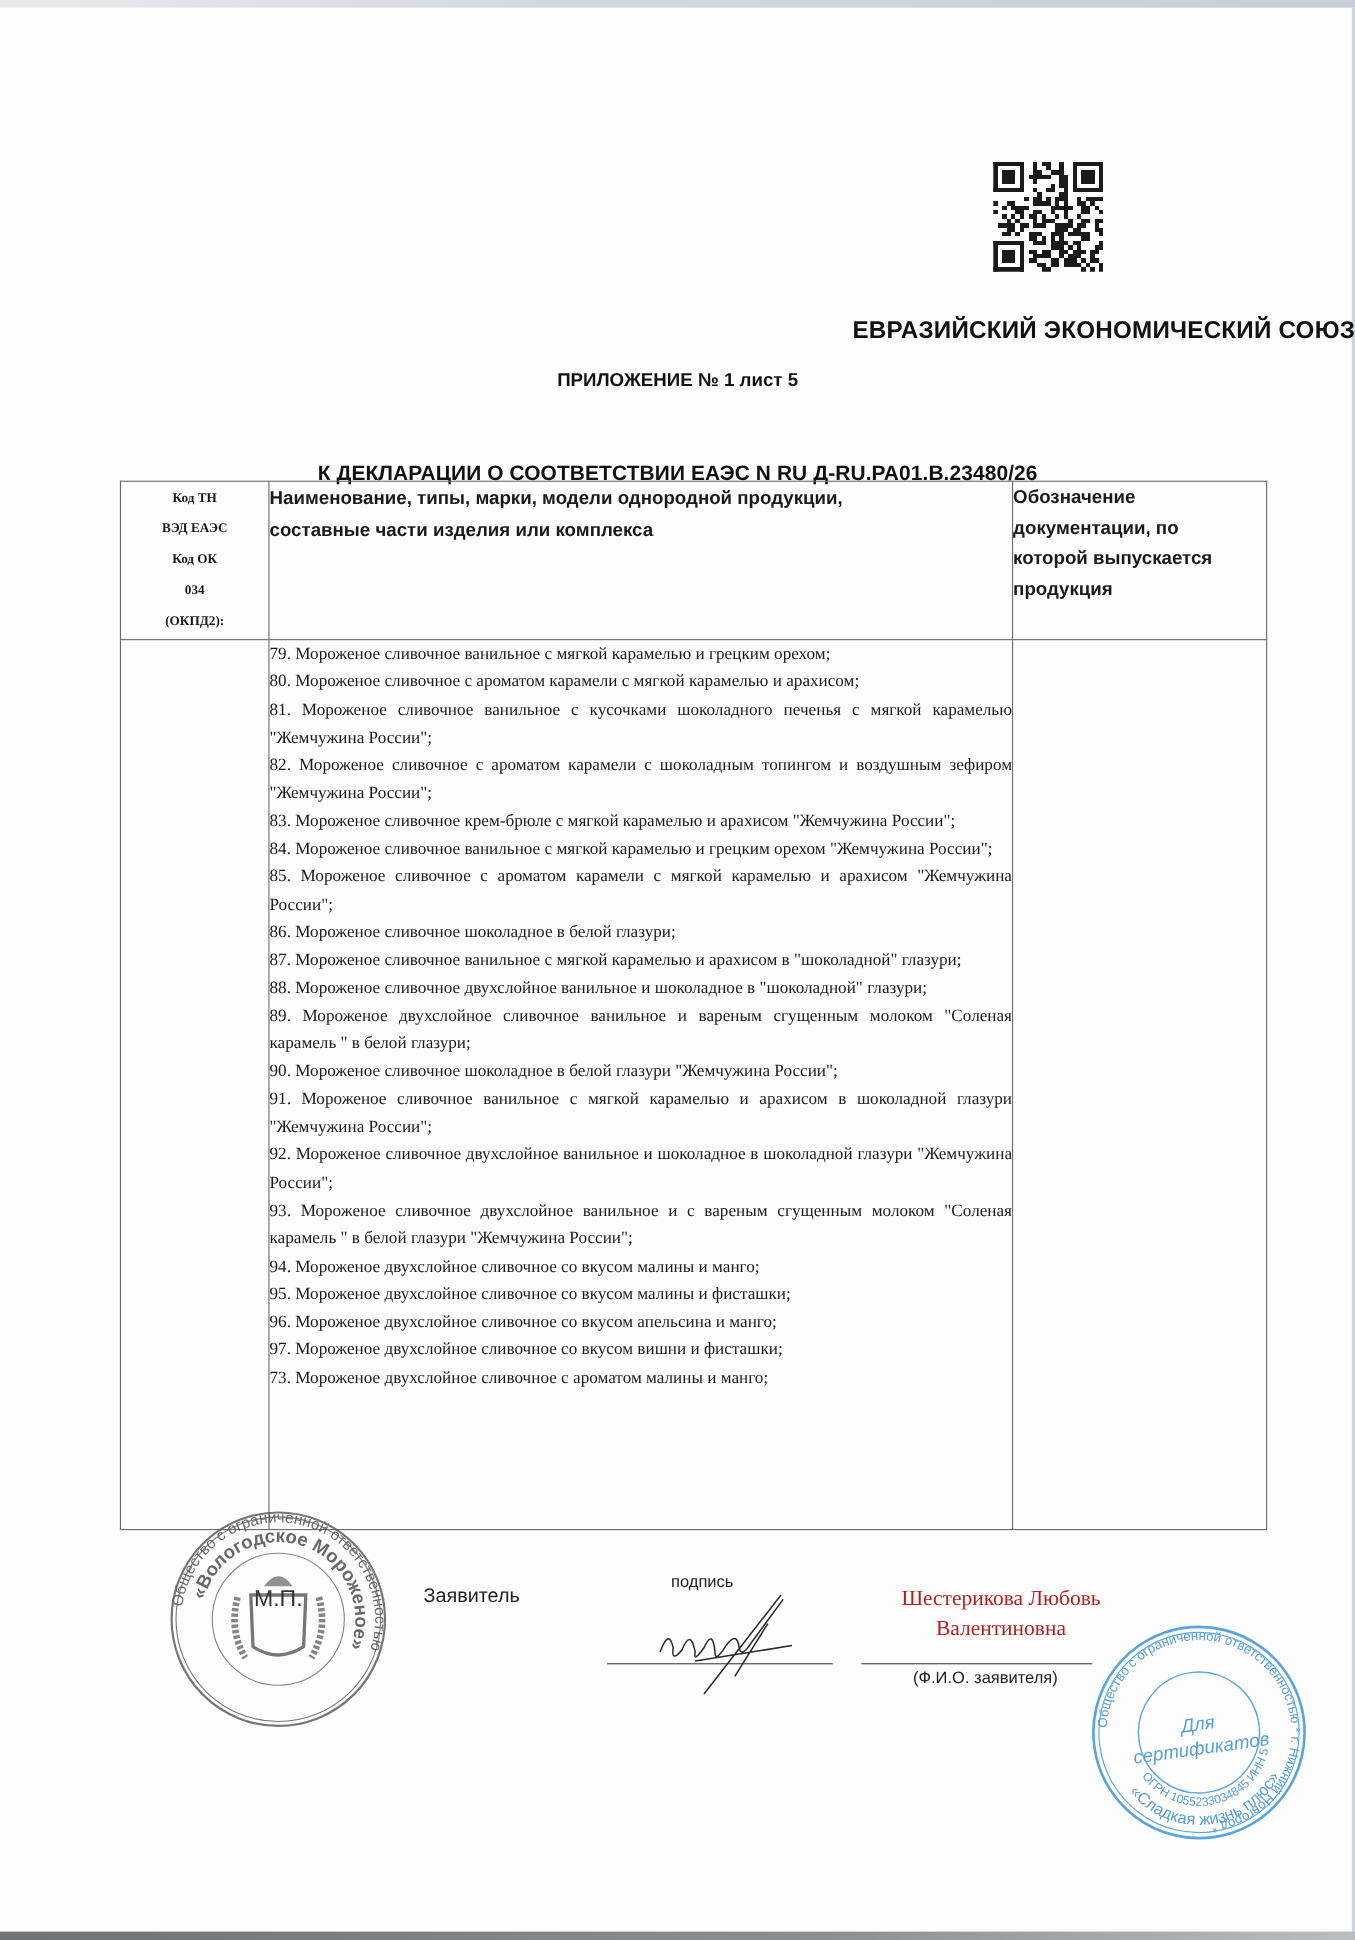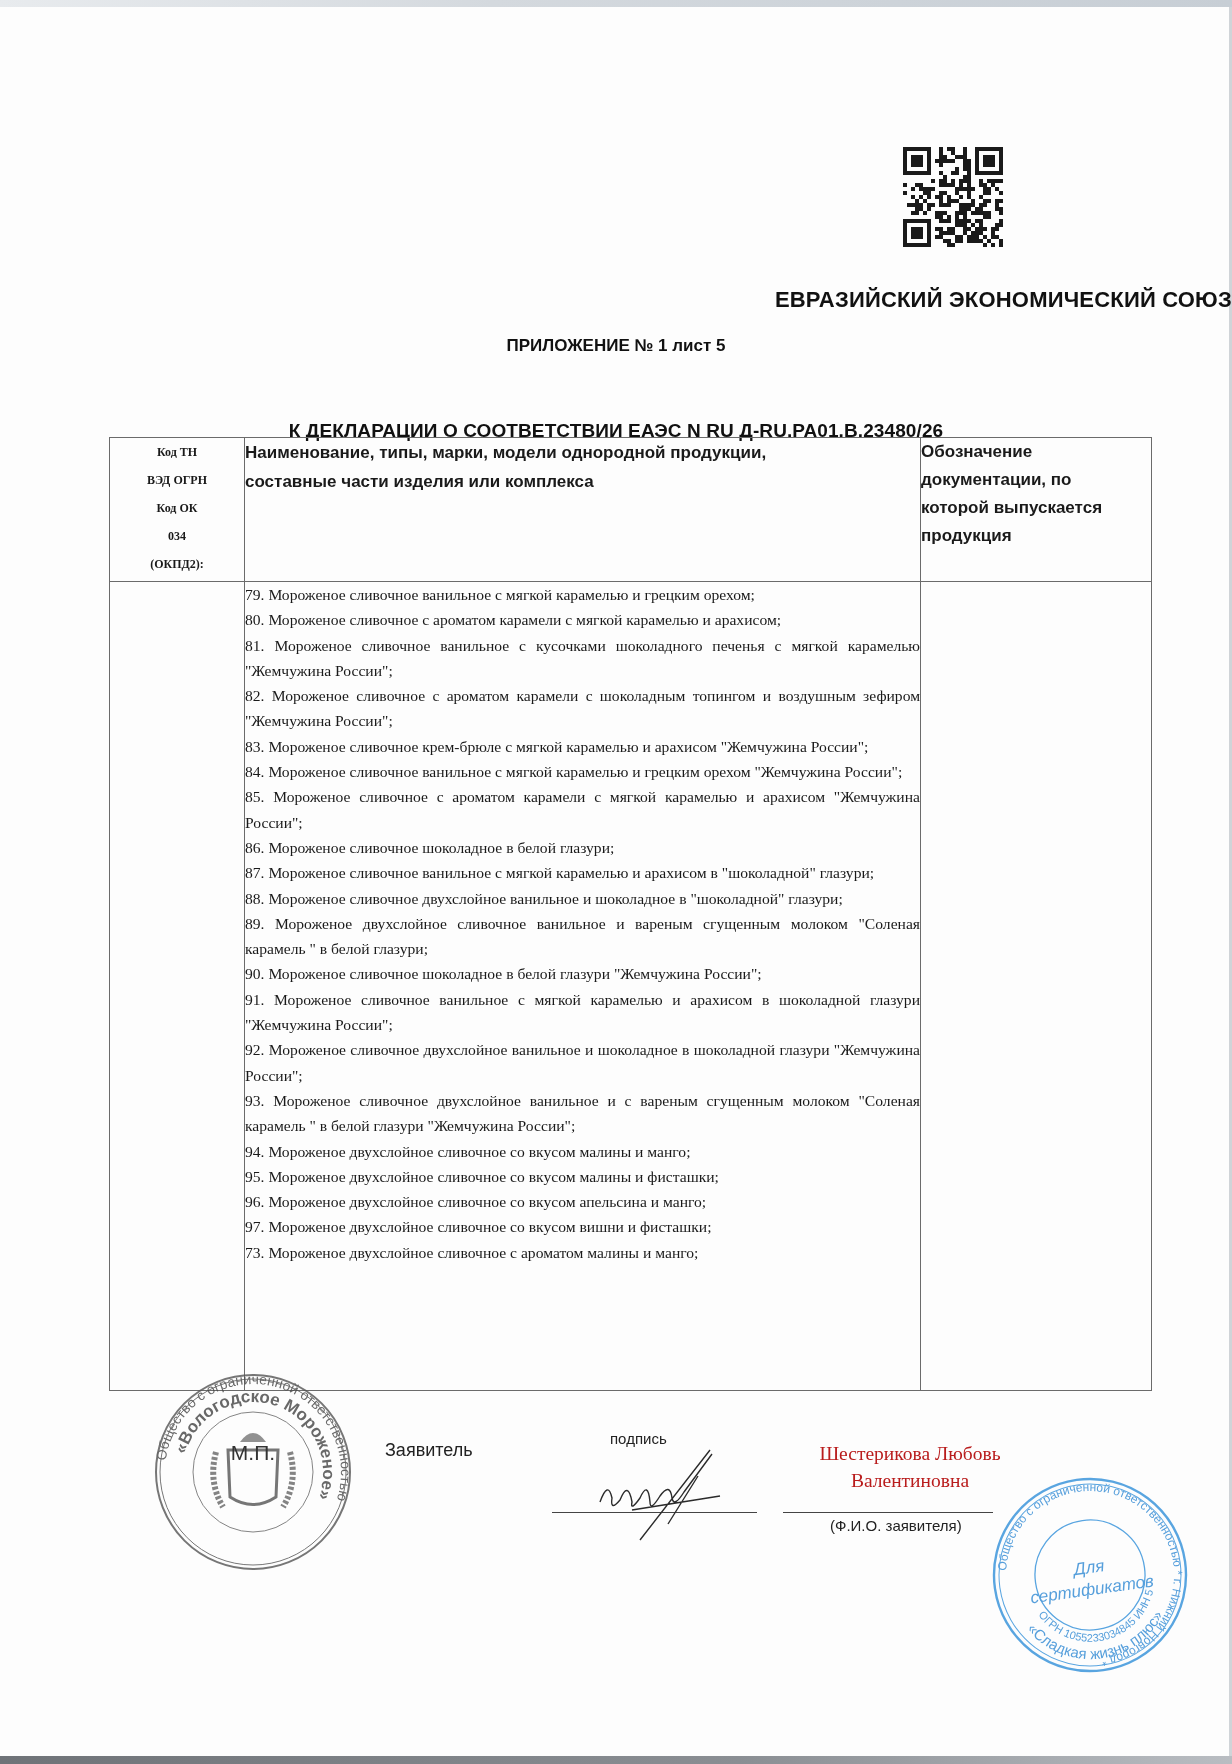--- a/index.html
+++ b/index.html
@@ -290,21 +290,21 @@
 <table class="decl">
   <colgroup>
       <col class="col1">
       <col class="col2">
       <col class="col3">
     </colgroup>
   <tbody>
       <tr>
     <th class="h1">
       <span class="h-line">Код ТН</span>
-      <span class="h-line">ВЭД ОГРН</span>
+      <span class="h-line">ВЭД ЕАЭС</span>
       <span class="h-line">Код ОК</span>
       <span class="h-line">034</span>
       <span class="h-line">(ОКПД2):</span>
     </th>
     <th class="h2">
       <span class="h-line">Наименование, типы, марки, модели однородной продукции,</span>
       <span class="h-line">составные части изделия или комплекса</span>
     </th>
     <th class="h3">
       <span class="h-line">Обозначение</span>

